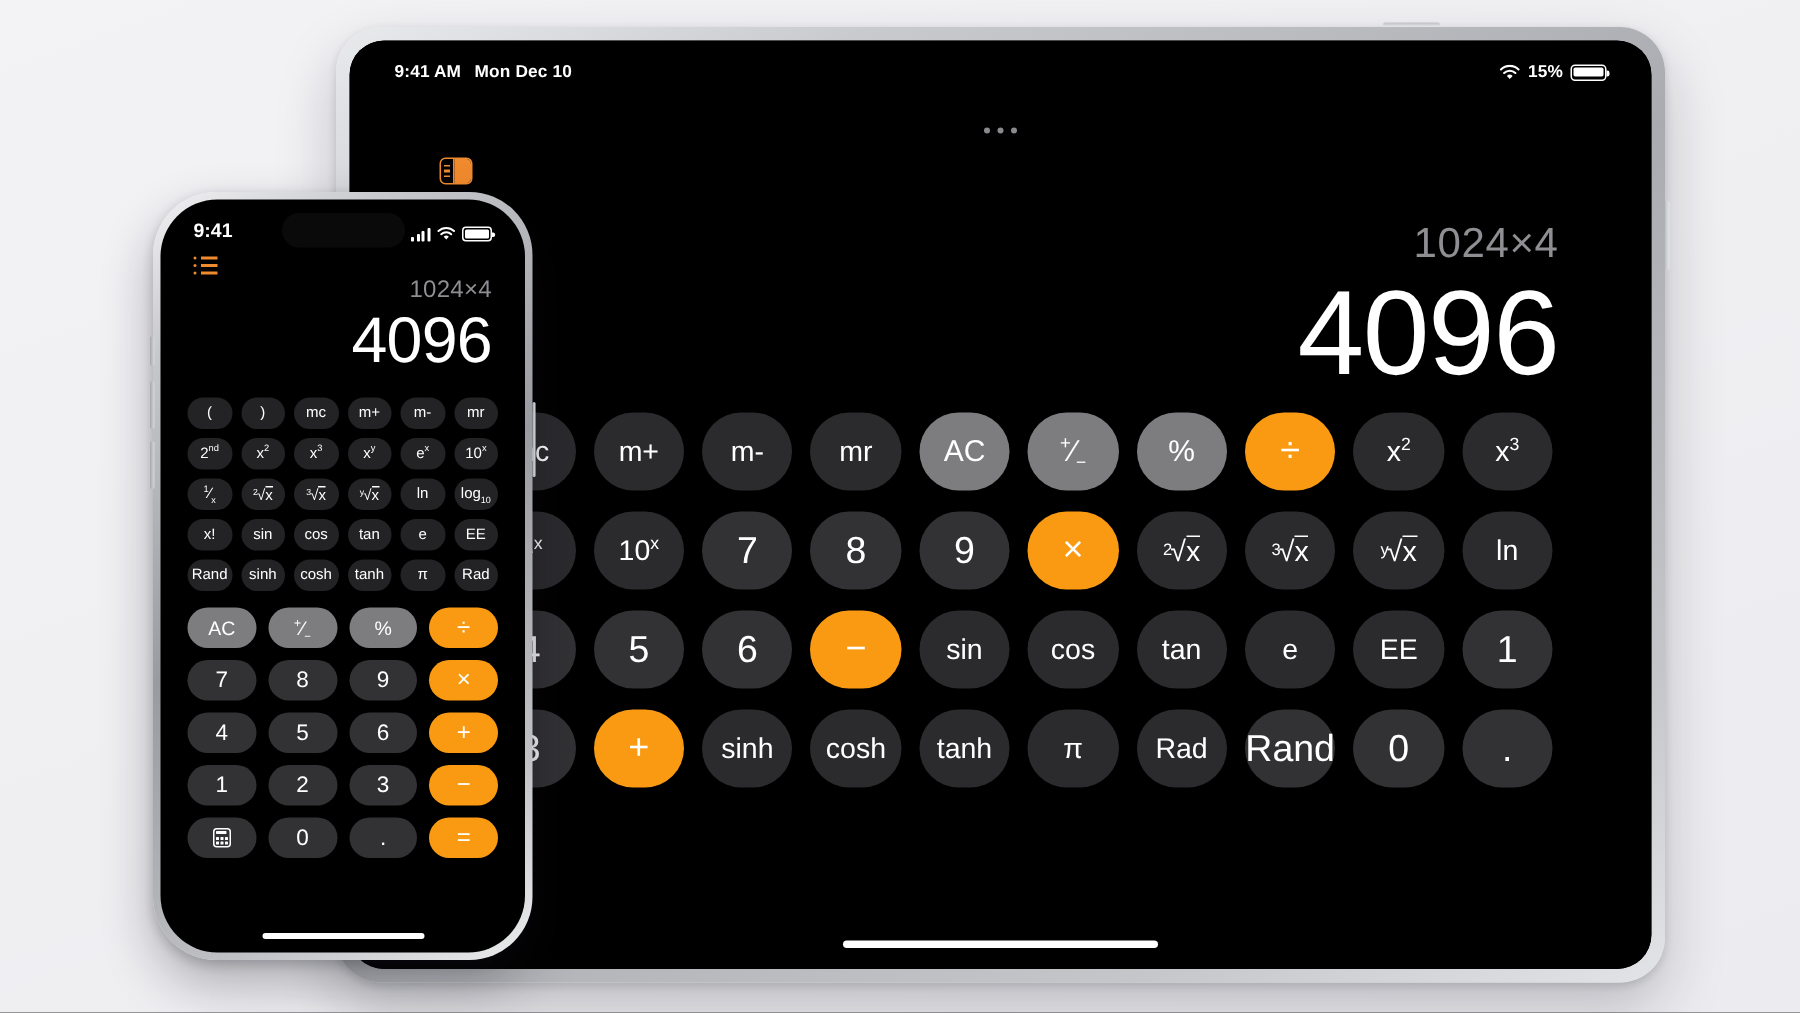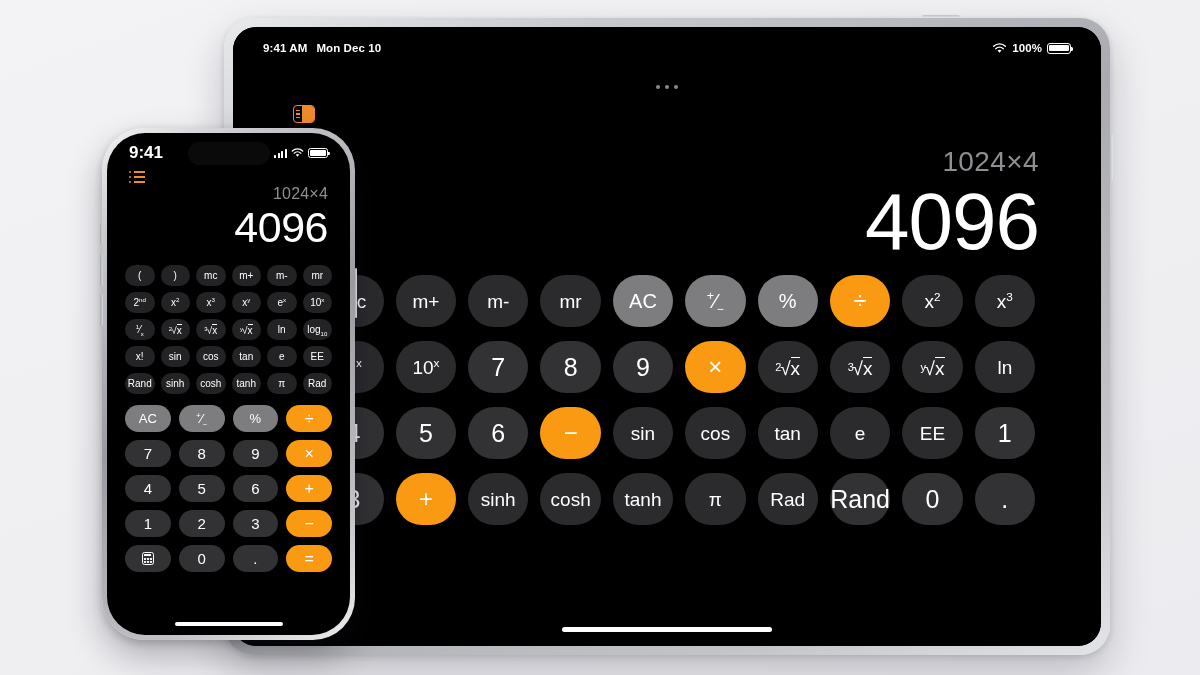--- a/index.html
+++ b/index.html
@@ -225,26 +225,26 @@
     height: 23px;
     border-radius: 14px;
     background: #0a0a0a;
   }
   .ip-statusbar {
     position: absolute;
     top: 12px;
     left: 0; right: 0;
     height: 16px;
     display: flex;
-    align-items: center;
+    align-items: flex-end;
     justify-content: space-between;
     padding: 0 22px;
     box-sizing: border-box;
     color: #fff;
-    font-size: 17px;
+    font-size: 13px;
     font-weight: bold;
   }
   .ip-status-right { display: flex; align-items: center; gap: 4px; }
   .sig { display: flex; align-items: flex-end; gap: 1.4px; height: 9px; }
   .sig i { width: 2.2px; background: #fff; border-radius: 0.6px; display: block; }
   .sig i:nth-child(1){height:3px} .sig i:nth-child(2){height:5px}
   .sig i:nth-child(3){height:7px} .sig i:nth-child(4){height:9px}
   .batt-s {
     width: 20px; height: 9.5px;
     border: 1.1px solid #fff; border-radius: 2.6px;
@@ -362,21 +362,21 @@
             <span>Mon Dec 10</span>
           </div>
           <div class="ipad-status-right">
             <span>
               <svg class="wifi-ico" viewBox="0 0 16 12">
                 <path d="M8 10.6 5.9 8.3a3.1 3.1 0 0 1 4.2 0z" fill="#fff"></path>
                 <path d="M3.9 6.2a5.9 5.9 0 0 1 8.2 0" stroke="#fff" stroke-width="1.5" fill="none" stroke-linecap="round"></path>
                 <path d="M1.6 3.6a9.2 9.2 0 0 1 12.8 0" stroke="#fff" stroke-width="1.5" fill="none" stroke-linecap="round"></path>
               </svg>
             </span>
-            <span>100%</span>
+            <span>15%</span>
             <span class="batt">
                 <i></i>
               </span>
           </div>
         </div>
 
         <div class="multitask-dots">
           <i></i>
             <i></i>
             <i></i>

